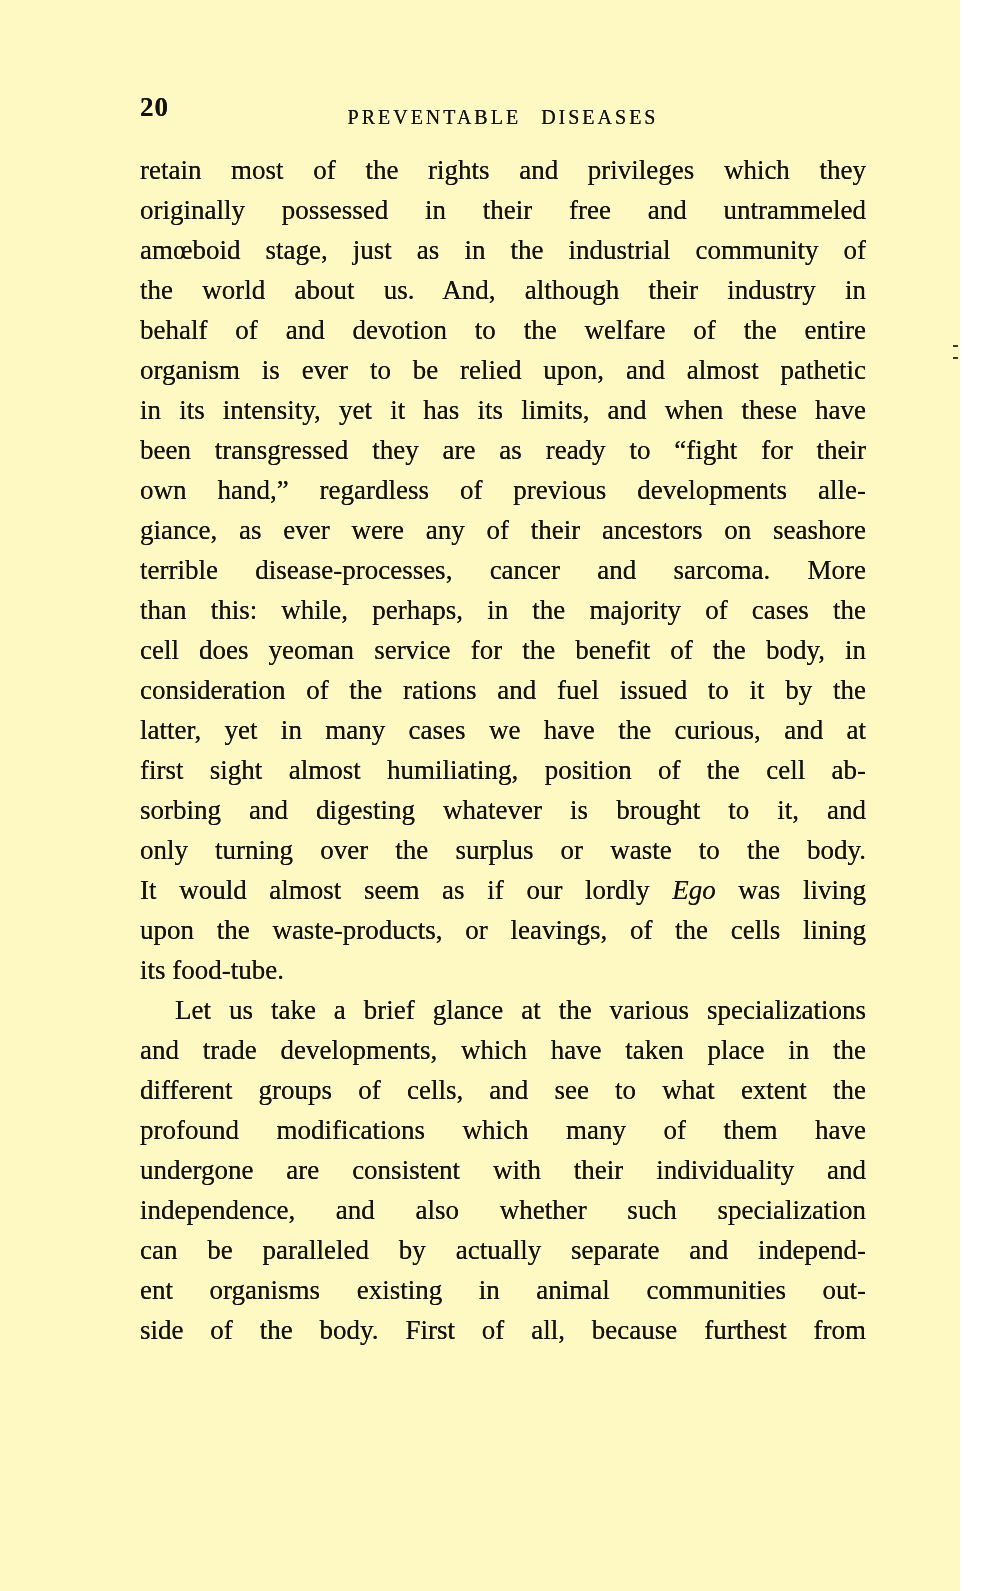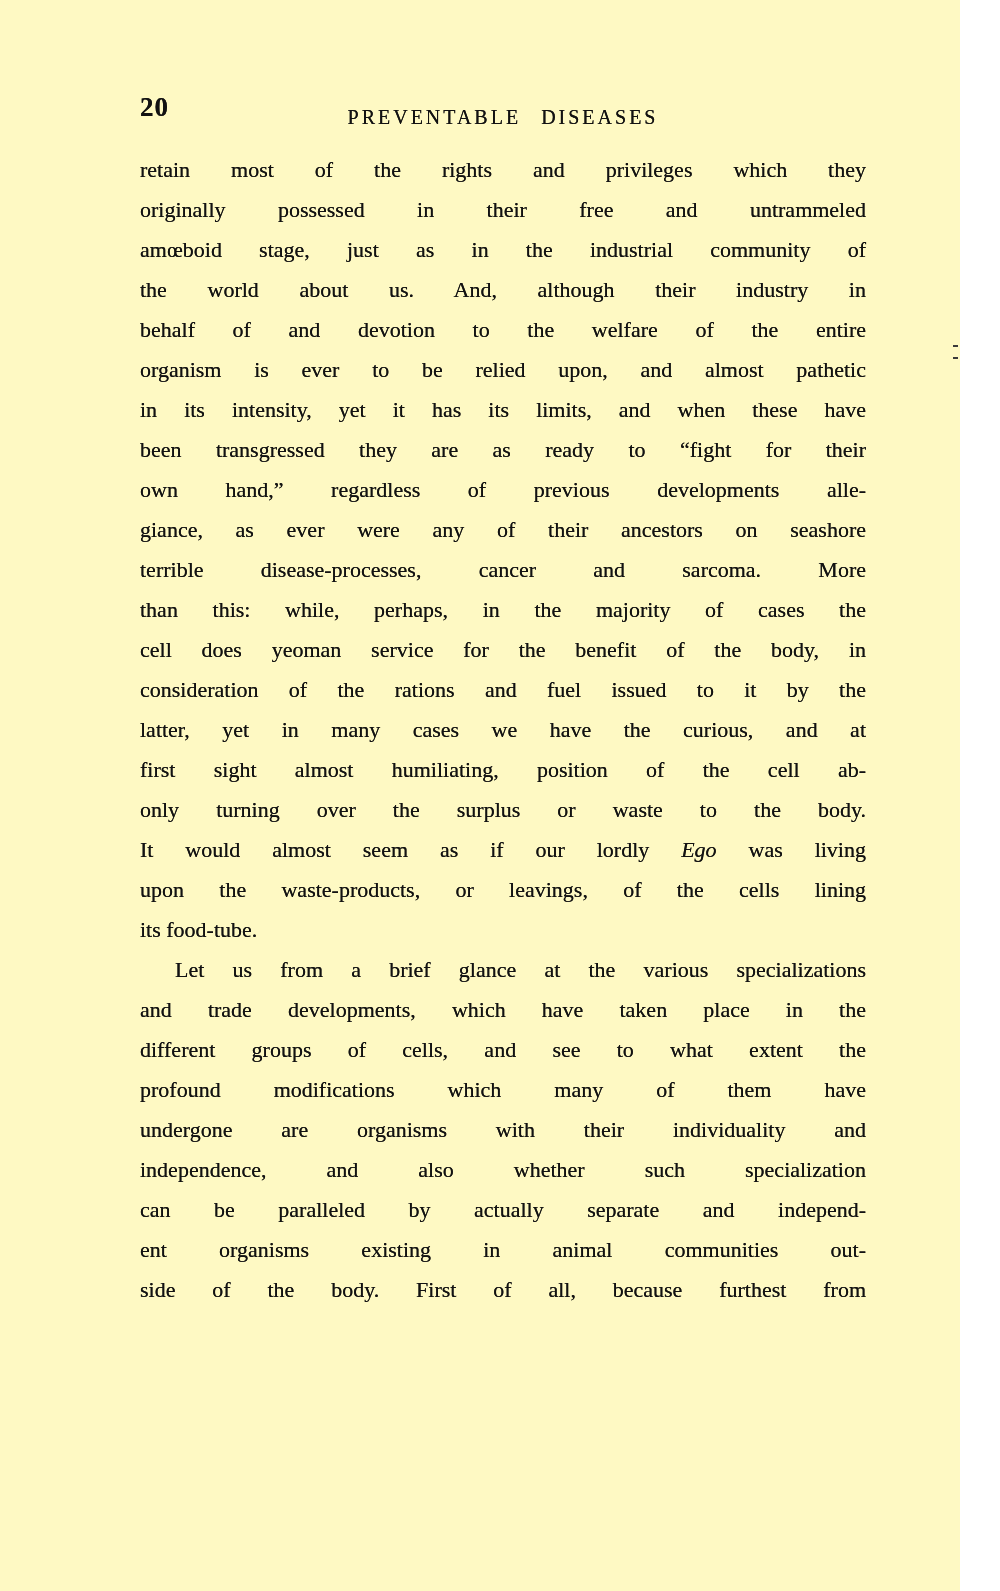--- a/index.html
+++ b/index.html
@@ -46,21 +46,21 @@
   
   .text-block {
     position: absolute;
     left: 140px;
     top: 150px;
     width: 726px;
   }
   .text-line {
     height: 40px;
     line-height: 40px;
-    font-size: 22px;
+    font-size: 27px;
     text-align: justify;
     text-align-last: justify;
     white-space: normal;
     text-shadow: 0 0 0.4px rgba(10,10,10,0.85);
   }
   .text-line i { font-style: italic; }
   .text-line.short {
     text-align: left;
     text-align-last: left;
   }
@@ -103,29 +103,30 @@
       <div class="text-line">in its intensity, yet it has its limits, and when these have</div>
       <div class="text-line">been transgressed they are as ready to “fight for their</div>
       <div class="text-line">own hand,” regardless of previous developments alle-</div>
       <div class="text-line">giance, as ever were any of their ancestors on seashore</div>
       <div class="text-line">terrible disease-processes, cancer and sarcoma. More</div>
       <div class="text-line">than this: while, perhaps, in the majority of cases the</div>
       <div class="text-line">cell does yeoman service for the benefit of the body, in</div>
       <div class="text-line">consideration of the rations and fuel issued to it by the</div>
       <div class="text-line">latter, yet in many cases we have the curious, and at</div>
       <div class="text-line">first sight almost humiliating, position of the cell ab-</div>
+      <div class="text-line">sorbing and digesting whatever is brought to it, and</div>
       <div class="text-line">only turning over the surplus or waste to the body.</div>
       <div class="text-line">It would almost seem as if our lordly <i>Ego</i> was living</div>
       <div class="text-line">upon the waste-products, or leavings, of the cells lining</div>
       <div class="text-line short">its food-tube.</div>
-      <div class="text-line indent">Let us from a brief glance at the various specializations</div>
+      <div class="text-line indent">Let us take a brief glance at the various specializations</div>
       <div class="text-line">and trade developments, which have taken place in the</div>
       <div class="text-line">different groups of cells, and see to what extent the</div>
       <div class="text-line">profound modifications which many of them have</div>
-      <div class="text-line">undergone are organisms with their individuality and</div>
+      <div class="text-line">undergone are consistent with their individuality and</div>
       <div class="text-line">independence, and also whether such specialization</div>
       <div class="text-line">can be paralleled by actually separate and independ-</div>
       <div class="text-line">ent organisms existing in animal communities out-</div>
       <div class="text-line">side of the body. First of all, because furthest from</div>
     </div>
 
   <div class="scan-artifact">
     <span></span>
       <span></span>
   </div>

